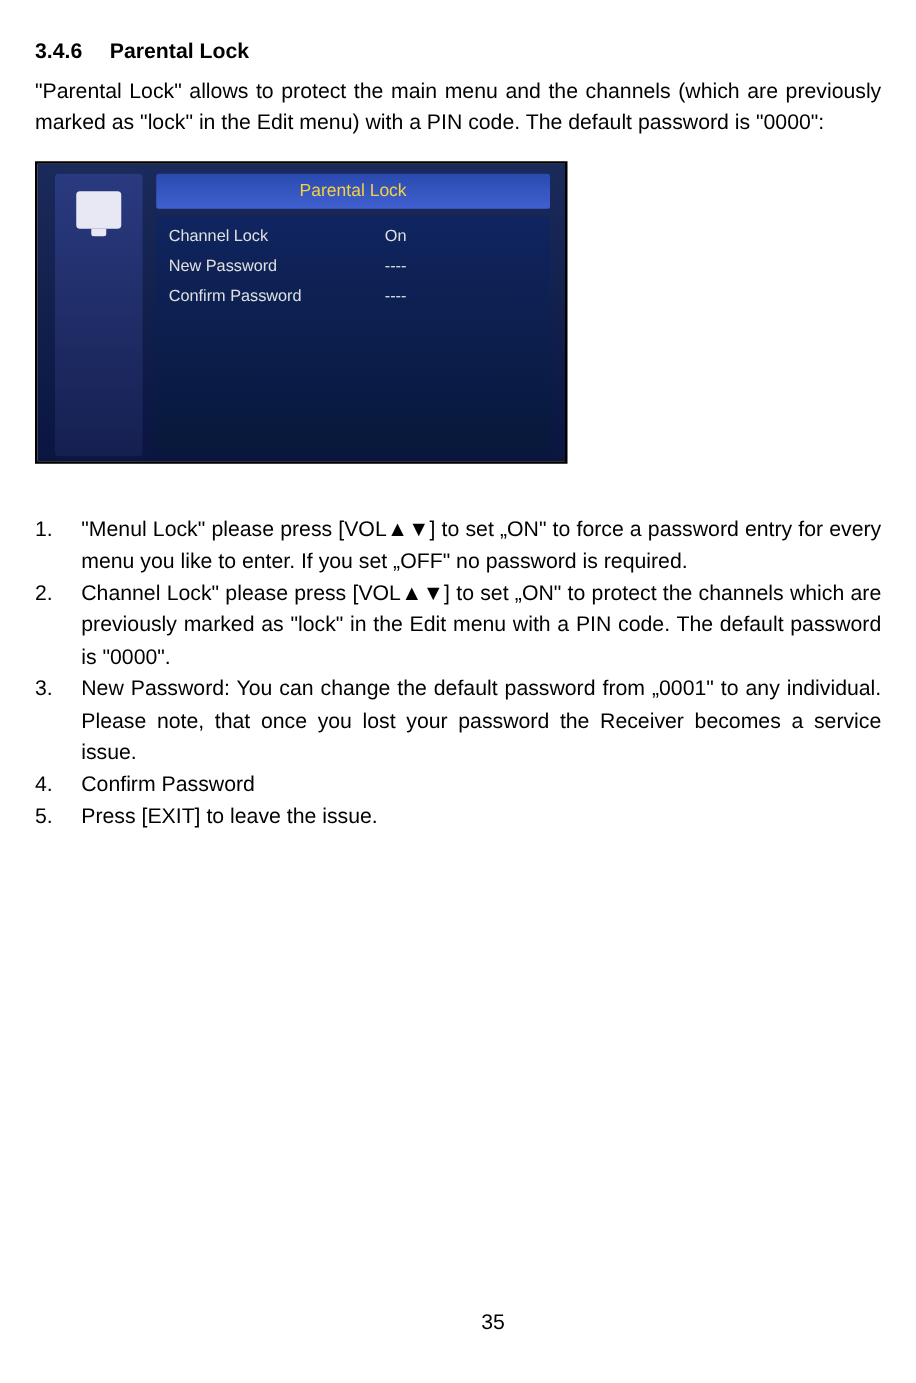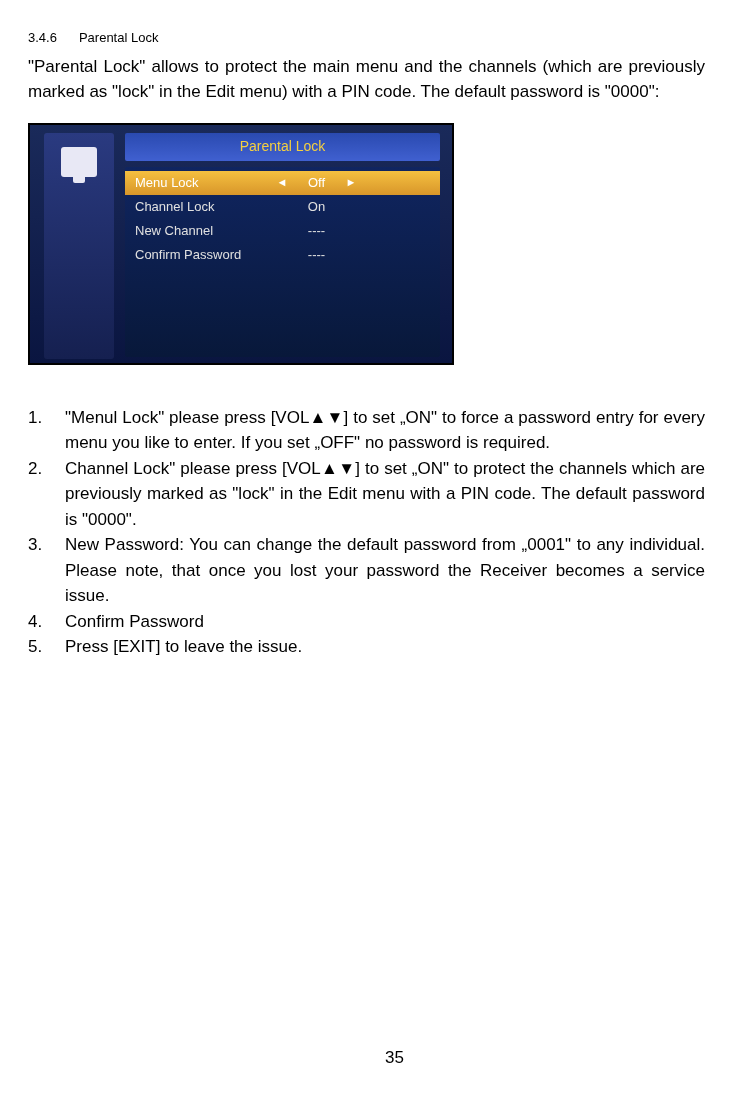--- a/index.html
+++ b/index.html
@@ -10,22 +10,22 @@
     body {
       font-family: Arial, sans-serif;
       font-size: 17px;
       color: #000;
       background: #fff;
       width: 733px;
       padding: 28px 28px 20px 28px;
       line-height: 1.5;
     }
     .section-heading {
-      font-weight: normal;
-      font-size: 13px;
+      font-weight: bold;
+      font-size: 17px;
       margin-bottom: 6px;
     }
     .section-number {
       display: inline-block;
       margin-right: 22px;
     }
     .intro-para {
       text-align: justify;
       margin-bottom: 18px;
     }
@@ -166,33 +166,27 @@
   <p class="intro-para">"Parental Lock" allows to protect the main menu and the channels (which are previously marked as "lock" in the Edit menu) with a PIN code. The default password is "0000":</p>
 
   <div class="screenshot">
     <div class="shot-sidebar">
       <div class="sidebar-icon monitor"></div>
     </div>
     <div class="shot-titlebar">
       <span class="shot-title">Parental Lock</span>
     </div>
     <div class="shot-body">
-      <div class="shot-row selected">
-        <span class="row-label">Menu Lock</span>
-        <span class="row-arrow-left">◄</span>
-        <span class="row-value">Off</span>
-        <span class="row-arrow-right">►</span>
-      </div>
       <div class="shot-row">
         <span class="row-label">Channel Lock</span>
         <span class="row-arrow-left"></span>
         <span class="row-value">On</span>
       </div>
       <div class="shot-row">
-        <span class="row-label">New Channel</span>
+        <span class="row-label">New Password</span>
         <span class="row-arrow-left"></span>
         <span class="row-value">----</span>
       </div>
       <div class="shot-row">
         <span class="row-label">Confirm Password</span>
         <span class="row-arrow-left"></span>
         <span class="row-value">----</span>
       </div>
     </div>
   </div>

